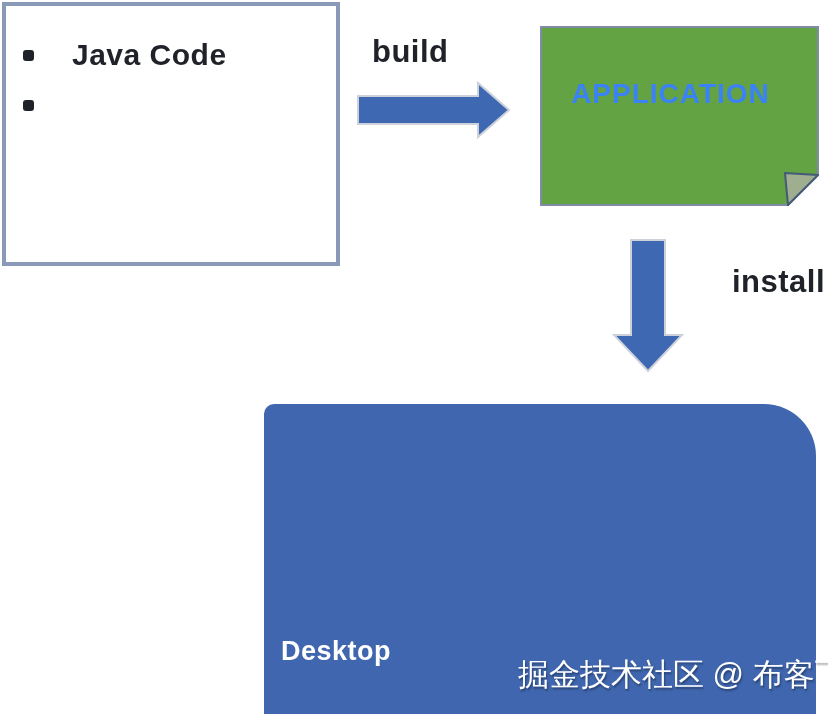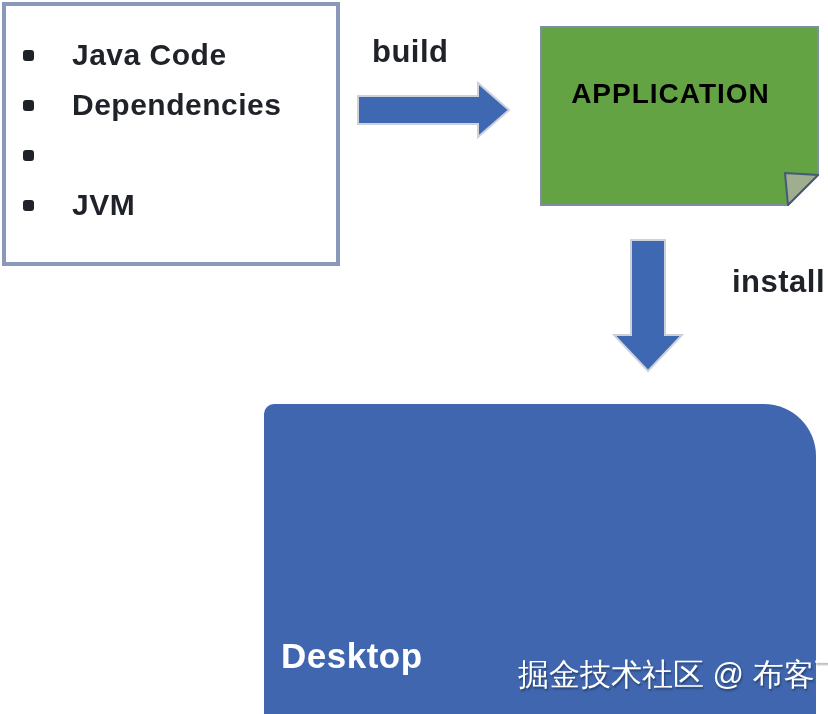--- a/index.html
+++ b/index.html
@@ -83,36 +83,36 @@
     fill: #9fae8e;
     stroke: #445a78;
     stroke-width: 2;
   }
   .app-label {
     position: absolute;
     left: 0; right: 18px; top: 52px;
     text-align: center;
     font-size: 28px;
     font-weight: bold;
-    color: #000000;
+    color: #3b82f6;
     letter-spacing: 1px;
   }
 
   
   #desktop-box {
     position: absolute;
     left: 264px; top: 404px;
     width: 552px; height: 310px;
     background: var(--desktop-blue, #3f66ae);
     border-radius: 10px 52px 0 0;
   }
   .desktop-label {
     position: absolute;
     left: 17px; top: 232px;
-    font-size: 35px;
+    font-size: 27px;
     font-weight: bold;
     color: #ffffff;
     letter-spacing: 0.5px;
   }
 
   
   .watermark {
     position: absolute;
     left: 518px; top: 654px;
     font-size: 31px;
@@ -126,28 +126,20 @@
 
 <div id="canvas">
 
   <div class="list-box">
     <div class="list-row">
       <span class="bullet"></span>
       <span class="list-label">Java Code</span>
     </div>
     <div class="list-row">
       <span class="bullet"></span>
-      <span class="list-label">Dependencies</span>
-    </div>
-    <div class="list-row">
-      <span class="bullet"></span>
-    </div>
-    <div class="list-row">
-      <span class="bullet"></span>
-      <span class="list-label">JVM</span>
     </div>
   </div>
 
   <div class="flow-label" id="build-label">build</div>
   <svg class="arrow-svg" id="build-arrow" width="156" height="60" viewBox="0 0 156 60">
     <polygon class="arrow-shape" points="2,16 122,16 122,3 153,30 122,57 122,44 2,44"></polygon>
   </svg>
 
   <div id="application-box">
     <svg width="279" height="180" viewBox="0 0 279 180">

